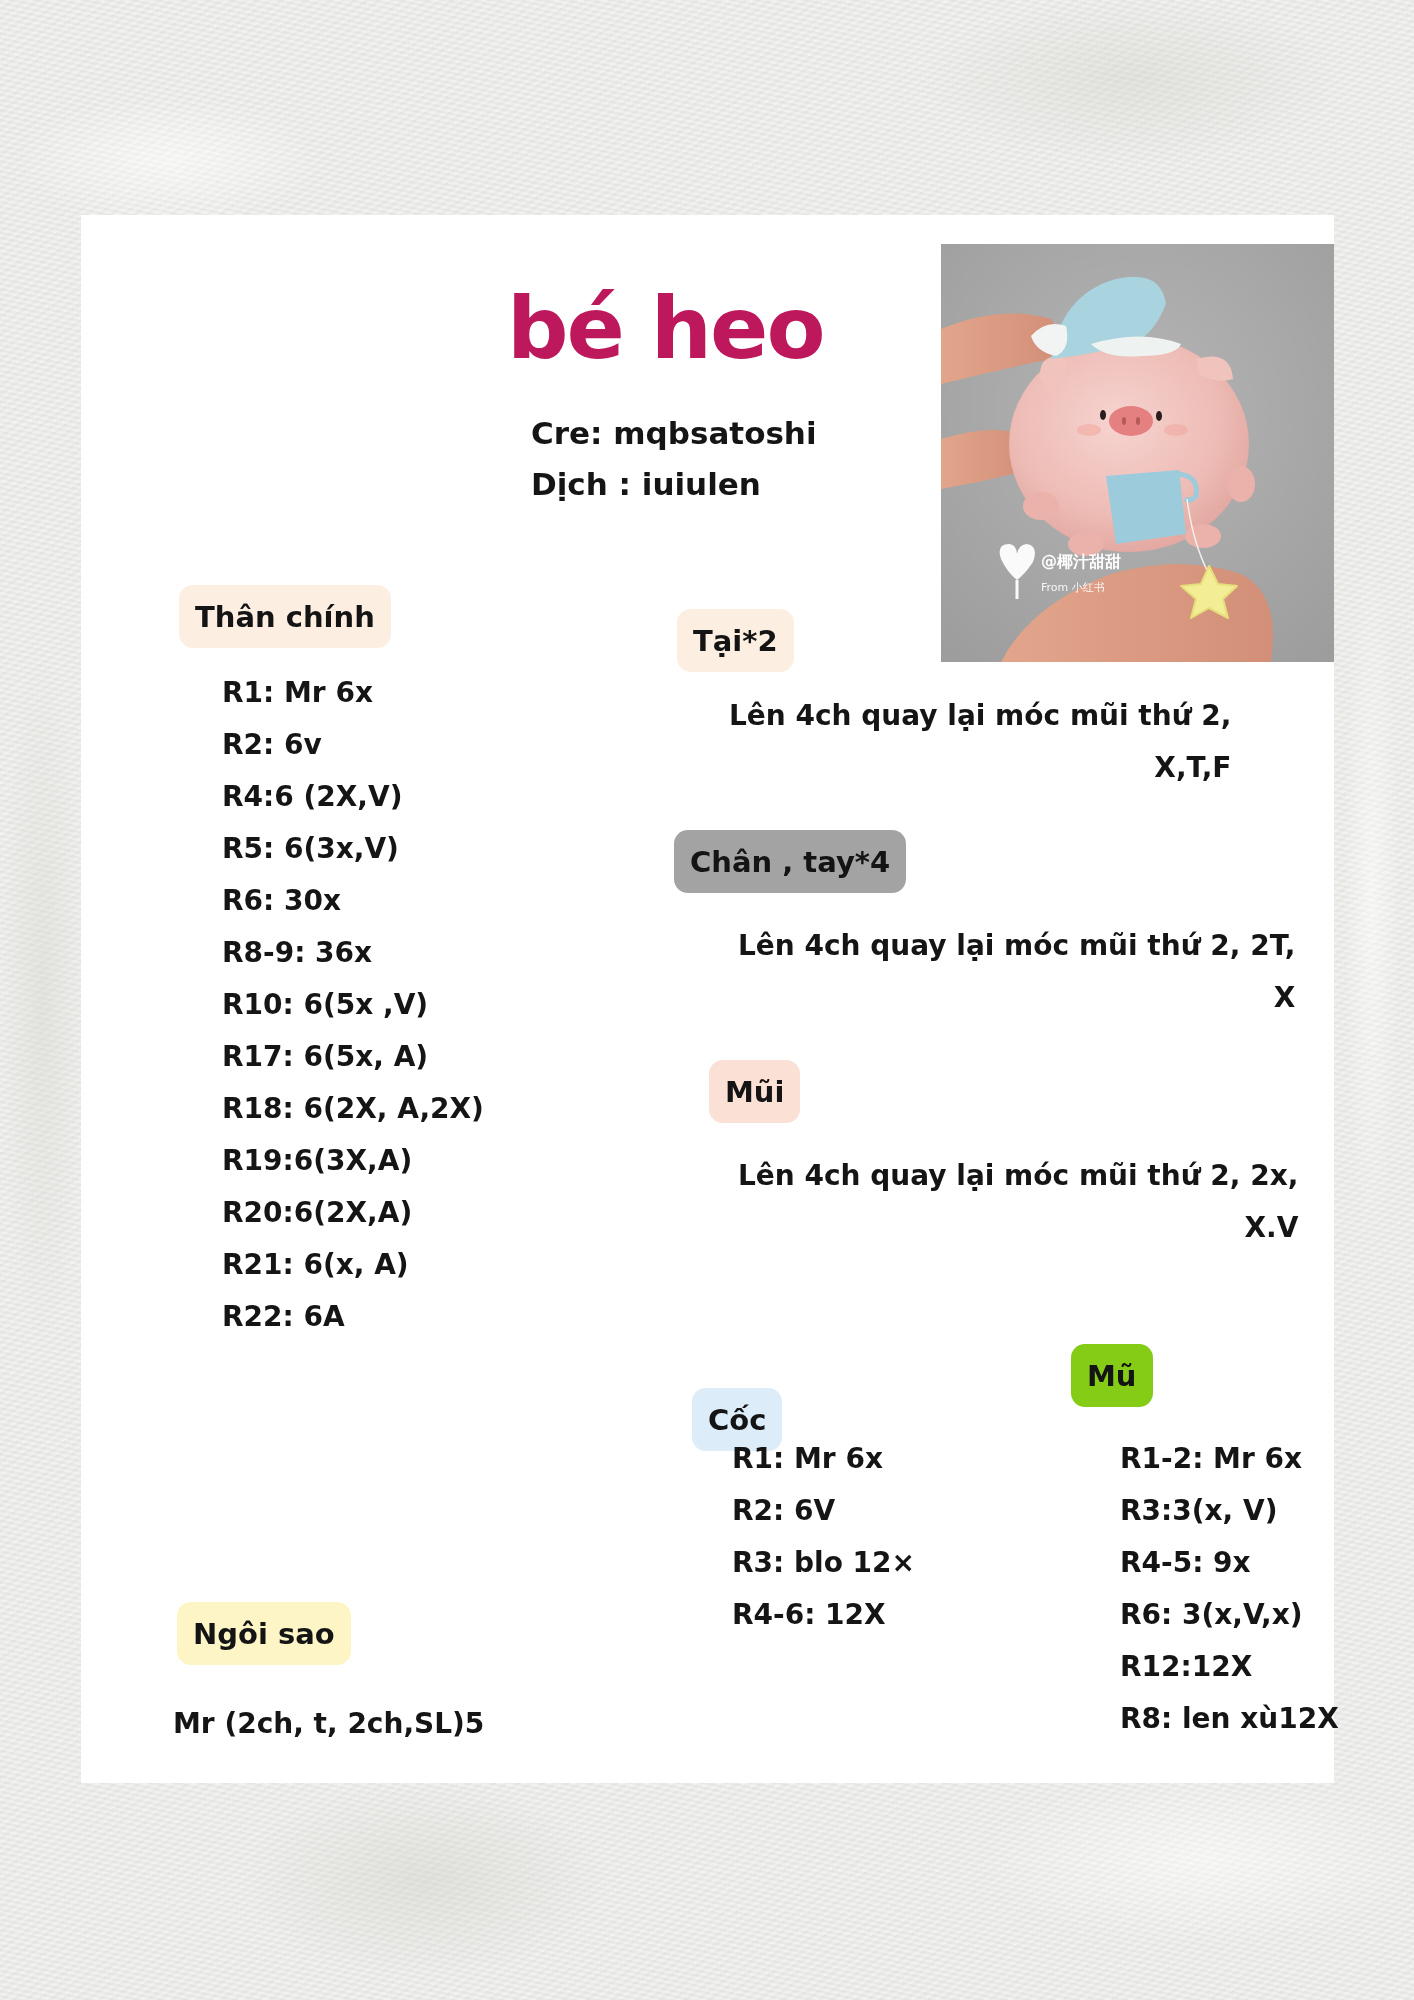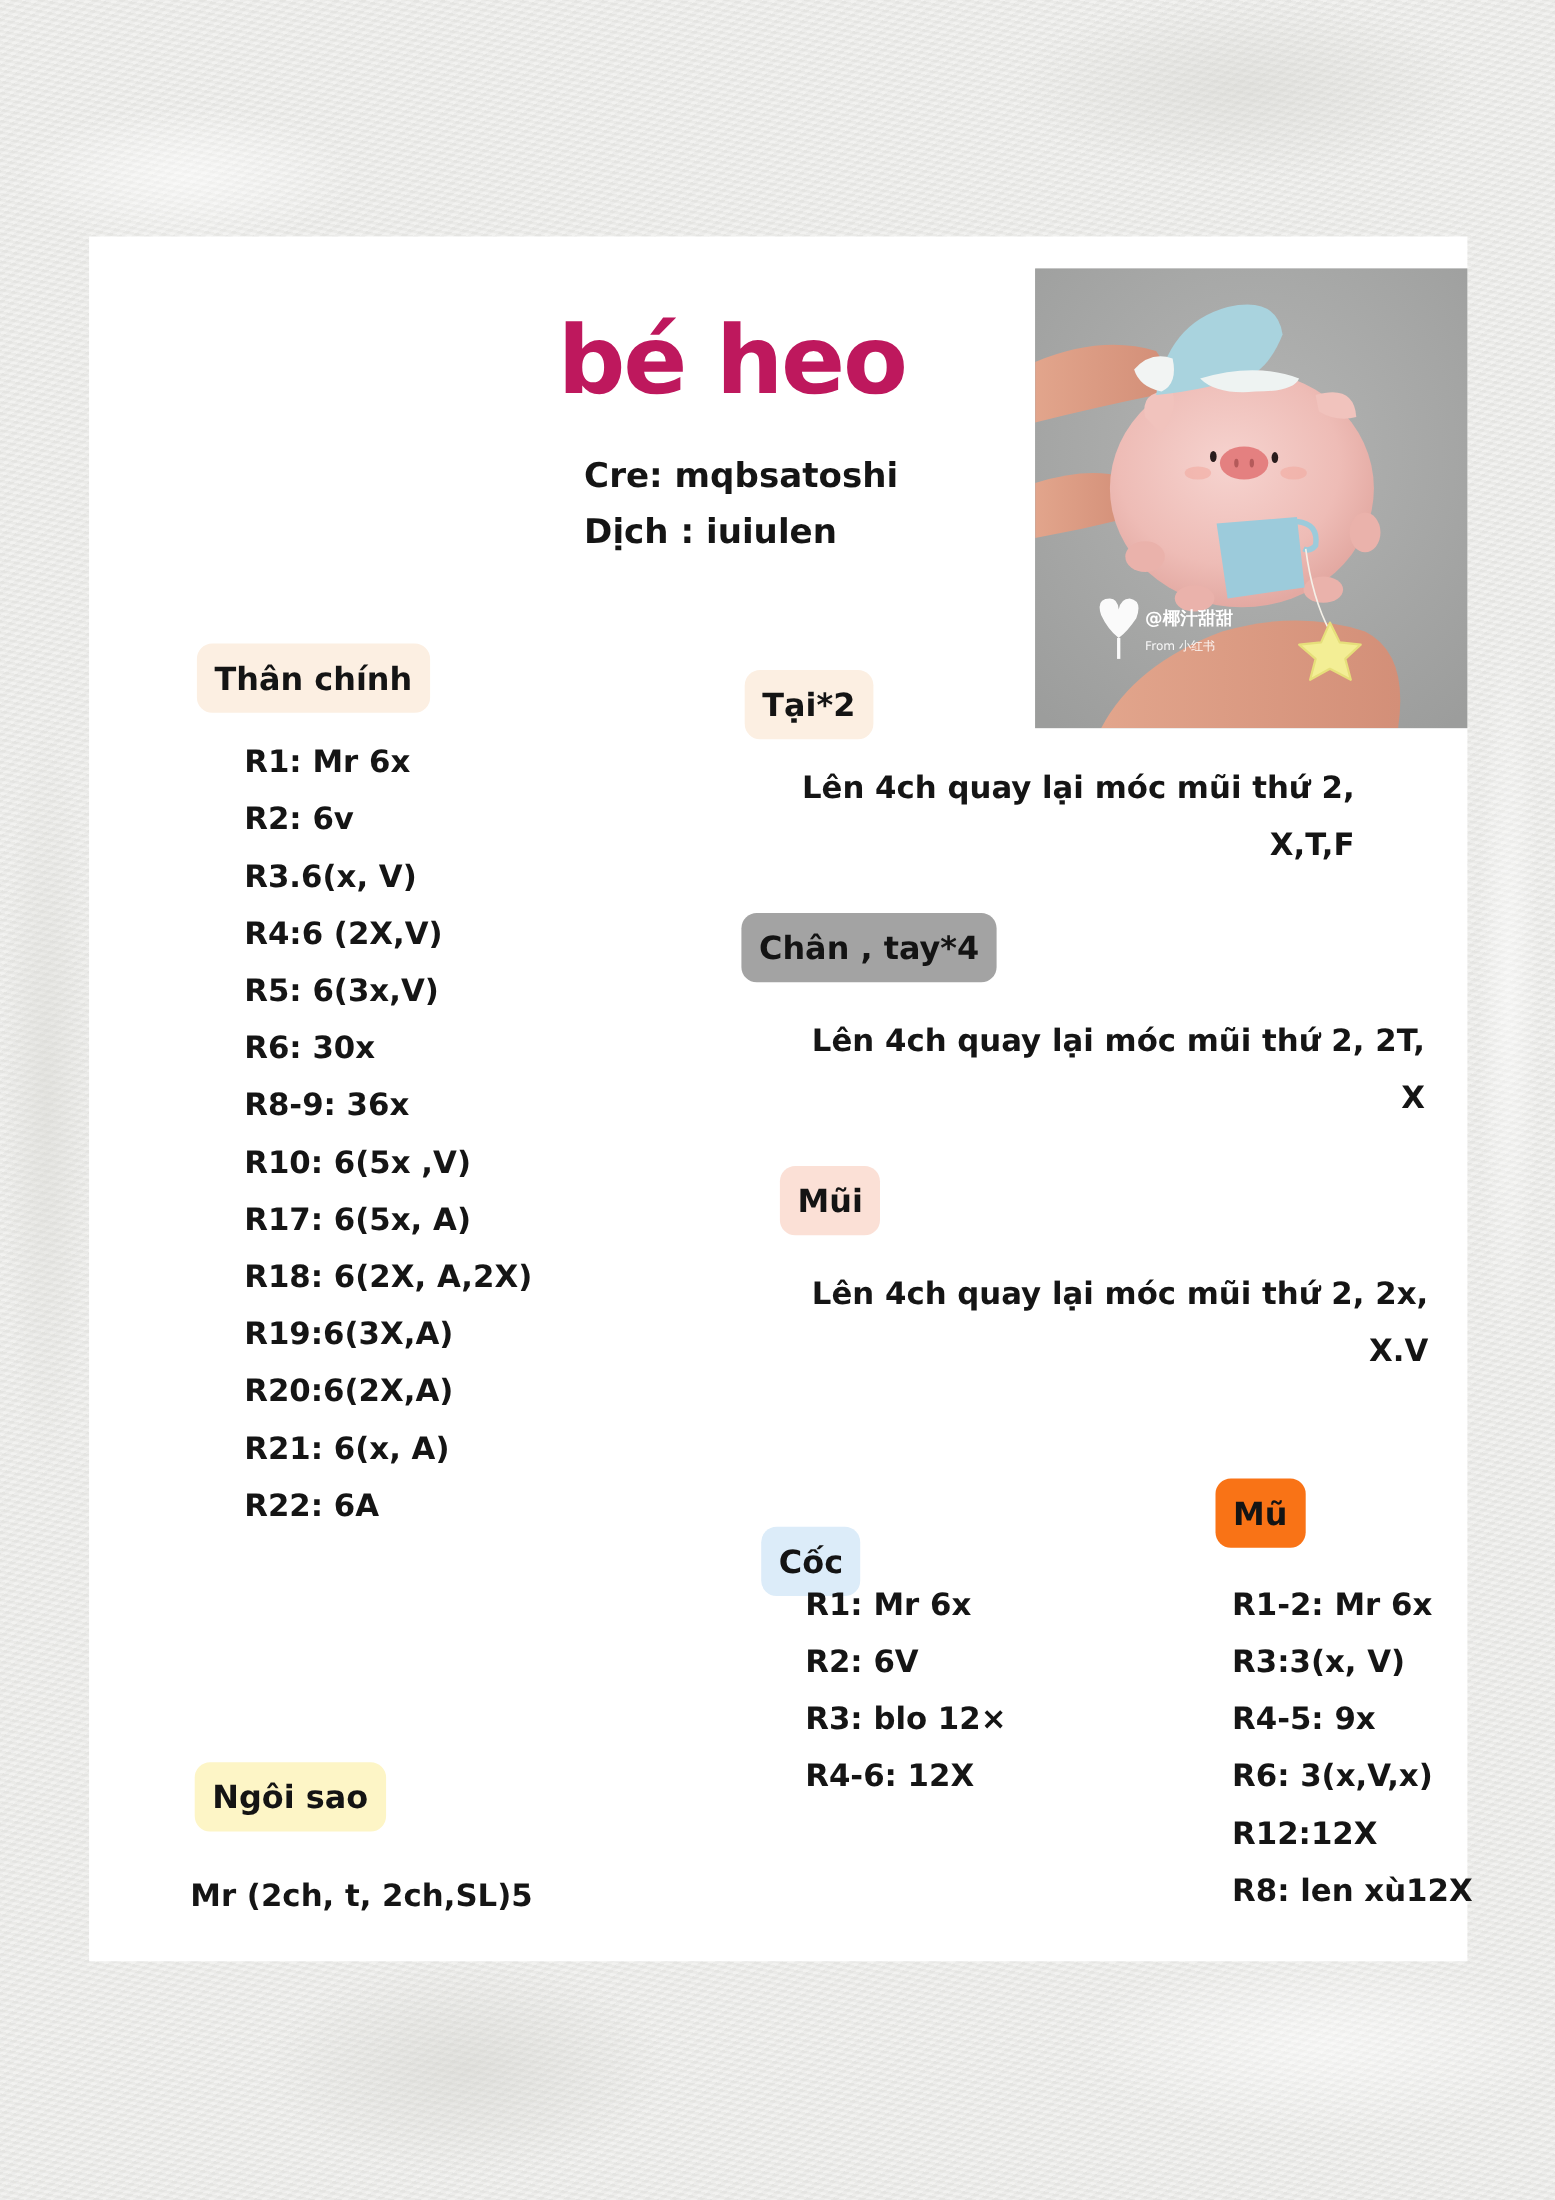--- a/index.html
+++ b/index.html
@@ -156,21 +156,20 @@
       </g>
       <text x="100" y="323" font-family="DejaVu Sans, sans-serif" font-size="16" font-weight="bold" fill="#ffffff">@椰汁甜甜</text>
       <text x="100" y="347" font-family="DejaVu Sans, sans-serif" font-size="11" fill="#ffffff" opacity="0.9">From 小红书</text>
     </svg>
   </div>
 
   <div class="label" style="left:98px; top:370px; background:#fcefe2;">Thân chính</div>
   <ul class="row-list" style="left:141px; top:452px;">
     <li>R1: Mr 6x</li>
     <li>R2: 6v</li>
-    <li>R3.6(x, V)</li>
     <li>R4:6 (2X,V)</li>
     <li>R5: 6(3x,V)</li>
     <li>R6: 30x</li>
     <li>R8-9: 36x</li>
     <li>R10: 6(5x ,V)</li>
     <li>R17: 6(5x, A)</li>
     <li>R18: 6(2X, A,2X)</li>
     <li>R19:6(3X,A)</li>
     <li>R20:6(2X,A)</li>
     <li>R21: 6(x, A)</li>
@@ -199,21 +198,21 @@
   </div>
 
   <div class="label" style="left:611px; top:1129px; background:#dcecf9;margin-top:44px;">Cốc</div>
   <ul class="row-list" style="left:651px; top:1218px;">
     <li>R1: Mr 6x</li>
     <li>R2: 6V</li>
     <li>R3: blo 12×</li>
     <li>R4-6: 12X</li>
   </ul>
 
-  <div class="label" style="left:1024px; top:1129px; background:#f97316;">Mũ</div>
+  <div class="label" style="left:990px; top:1129px; background:#84cc16;">Mũ</div>
   <ul class="row-list" style="left:1039px; top:1218px;">
     <li>R1-2: Mr 6x</li>
     <li>R3:3(x, V)</li>
     <li>R4-5: 9x</li>
     <li>R6: 3(x,V,x)</li>
     <li>R12:12X</li>
     <li>R8: len xù12X</li>
   </ul>
 
 </div>

